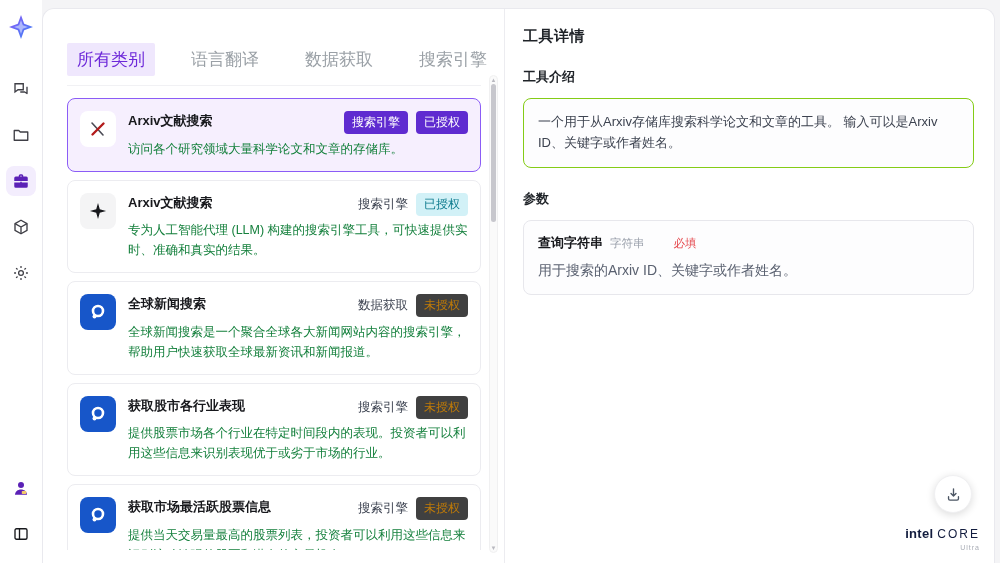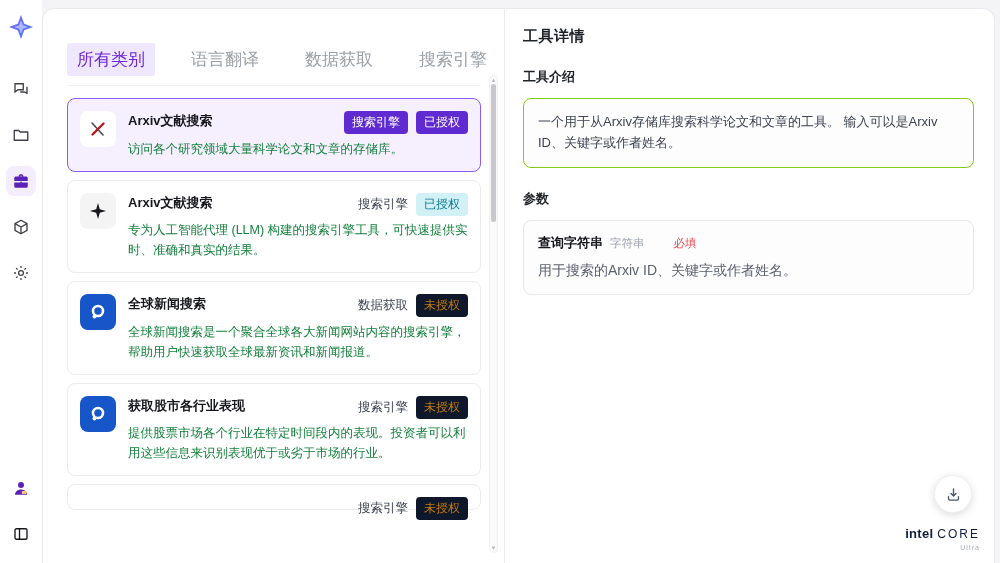--- a/index.html
+++ b/index.html
@@ -52,21 +52,21 @@
   .tool-ico.white { background:#ffffff; }
   .tool-ico.blue { background:#1756c9; }
   .tool-body { flex:1; min-width:0; }
   .tool-name { font-size:13px; font-weight:bold; color:#17181c; line-height:1.5; padding-right:150px; }
   .tool-desc { font-size:12.5px; color:#15803d; line-height:1.6; margin-top:8px; }
   .badges { position:absolute; top:12px; right:12px; display:flex; align-items:center; gap:8px; }
   .chip { font-size:12px; border-radius:4px; padding:3px 8px; white-space:nowrap; }
   .chip.purple { background:#5f2bd0; color:#ffffff; }
   .cat-text { font-size:12.5px; color:#3c4250; white-space:nowrap; }
   .chip.cyan { background:#d2f1f7; color:#0c7a8d; }
-  .chip.yellow { background:#0f172a; color:#c07b07; }
+  .chip.yellow { background:#404040; color:#c07b07; }
   
   .scrollbar { position:absolute; right:6px; top:66px; bottom:10px; width:9px;
     background:#fafafa; border:1px solid #f0f0f1; border-radius:5px; }
   .scroll-thumb { position:absolute; top:8px; left:1px; width:5px; height:138px;
     background:#c7c7cd; border-radius:3px; cursor:grab; }
   .scroll-arrow { position:absolute; left:0; width:7px; text-align:center; font-size:6px; color:#b9b9c0; }
   .scroll-arrow.up { top:1px; } .scroll-arrow.down { bottom:1px; }
   
   .section-h { font-size:13px; font-weight:bold; margin-top:22px; }
   .intro-box {
@@ -251,20 +251,32 @@
             <div class="tool-desc">提供股票市场各个行业在特定时间段内的表现。投资者可以利用这些信息来识别表现优于或劣于市场的行业。</div>
           </div>
         </div>
         <div class="badges">
           <span class="cat-text">搜索引擎</span>
           <span class="chip yellow">未授权</span>
         </div>
       </div>
 
       <div class="tool-card">
+        <div class="tool-head">
+          <div class="tool-ico blue">
+            <svg width="20" height="20" viewBox="0 0 20 20">
+              <circle cx="10" cy="9" r="5" fill="none" stroke="#ffffff" stroke-width="2.6"></circle>
+              <circle cx="6.5" cy="14.5" r="2" fill="#ffffff"></circle>
+            </svg>
+          </div>
+          <div class="tool-body">
+            <div class="tool-name">获取市场最活跃股票信息</div>
+            <div class="tool-desc">提供当天交易量最高的股票列表，投资者可以利用这些信息来识别流动性强的股票和潜在的交易机会。</div>
+          </div>
+        </div>
         <div class="badges">
           <span class="cat-text">搜索引擎</span>
           <span class="chip yellow">未授权</span>
         </div>
       </div>
 
     </div>
 
     <div class="scrollbar">
       <div class="scroll-arrow up">▲</div>

